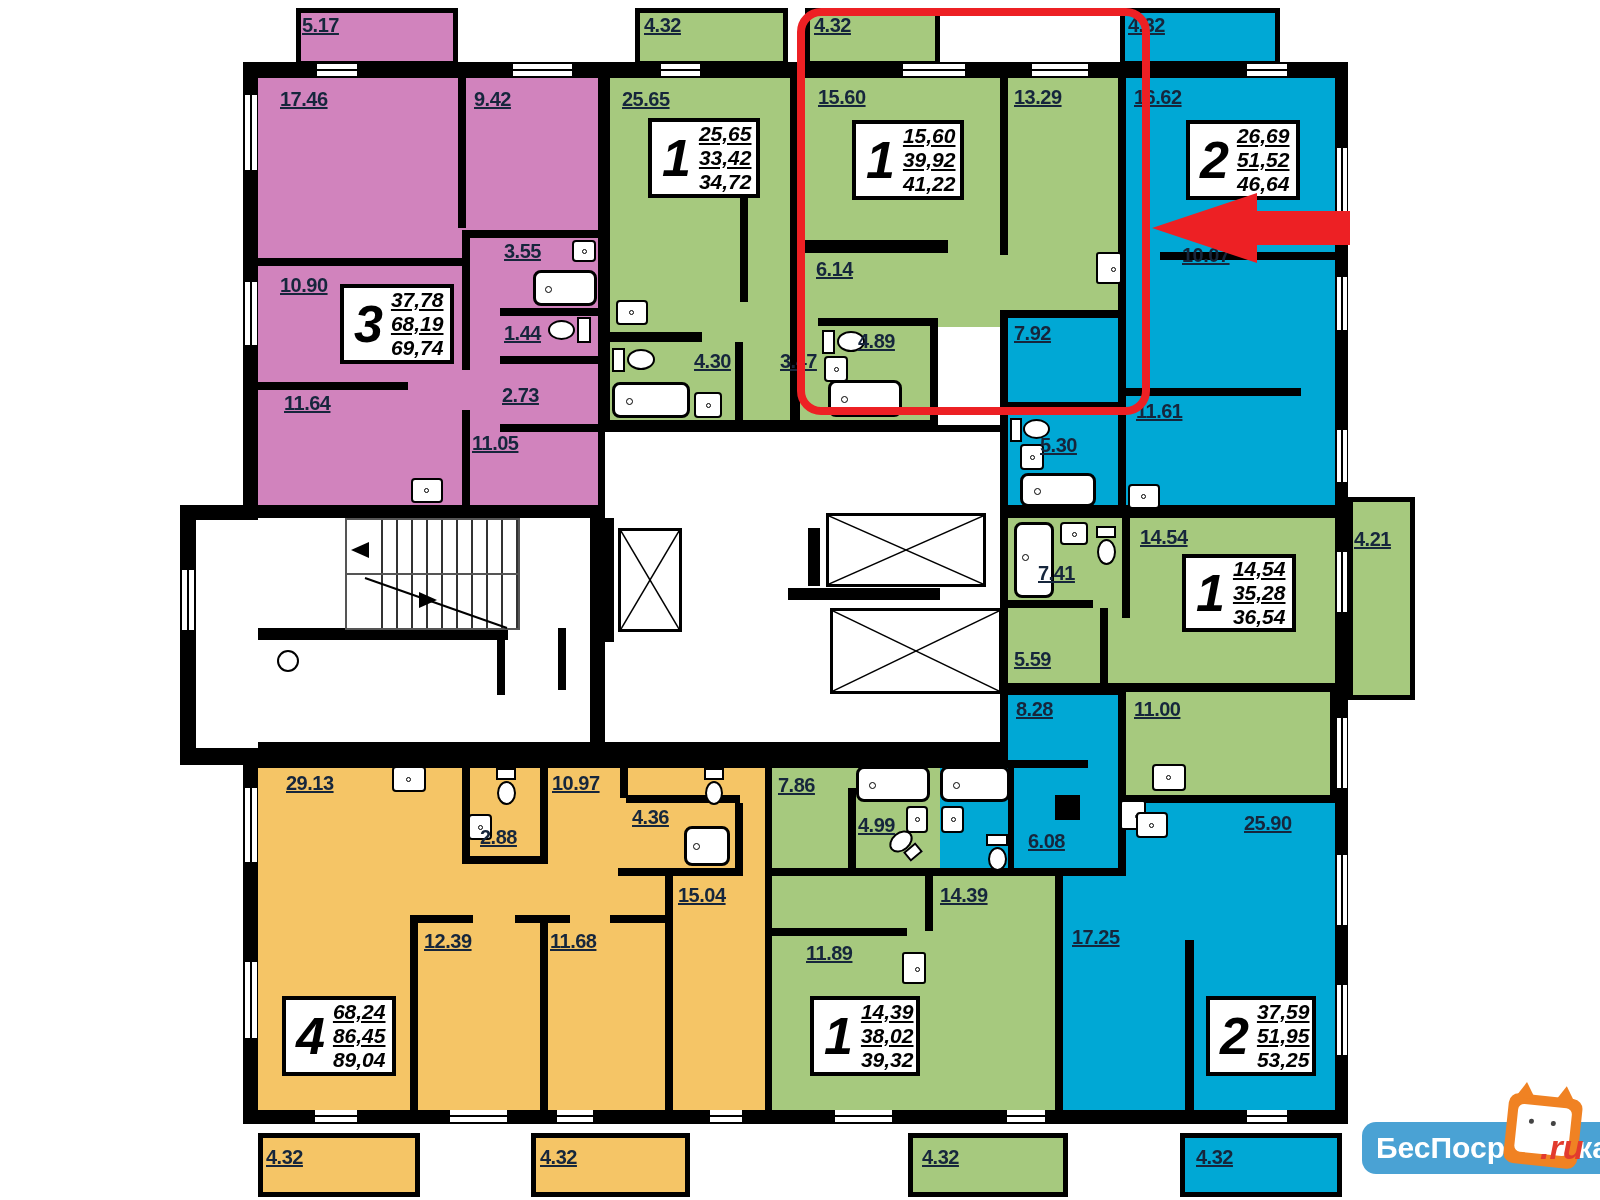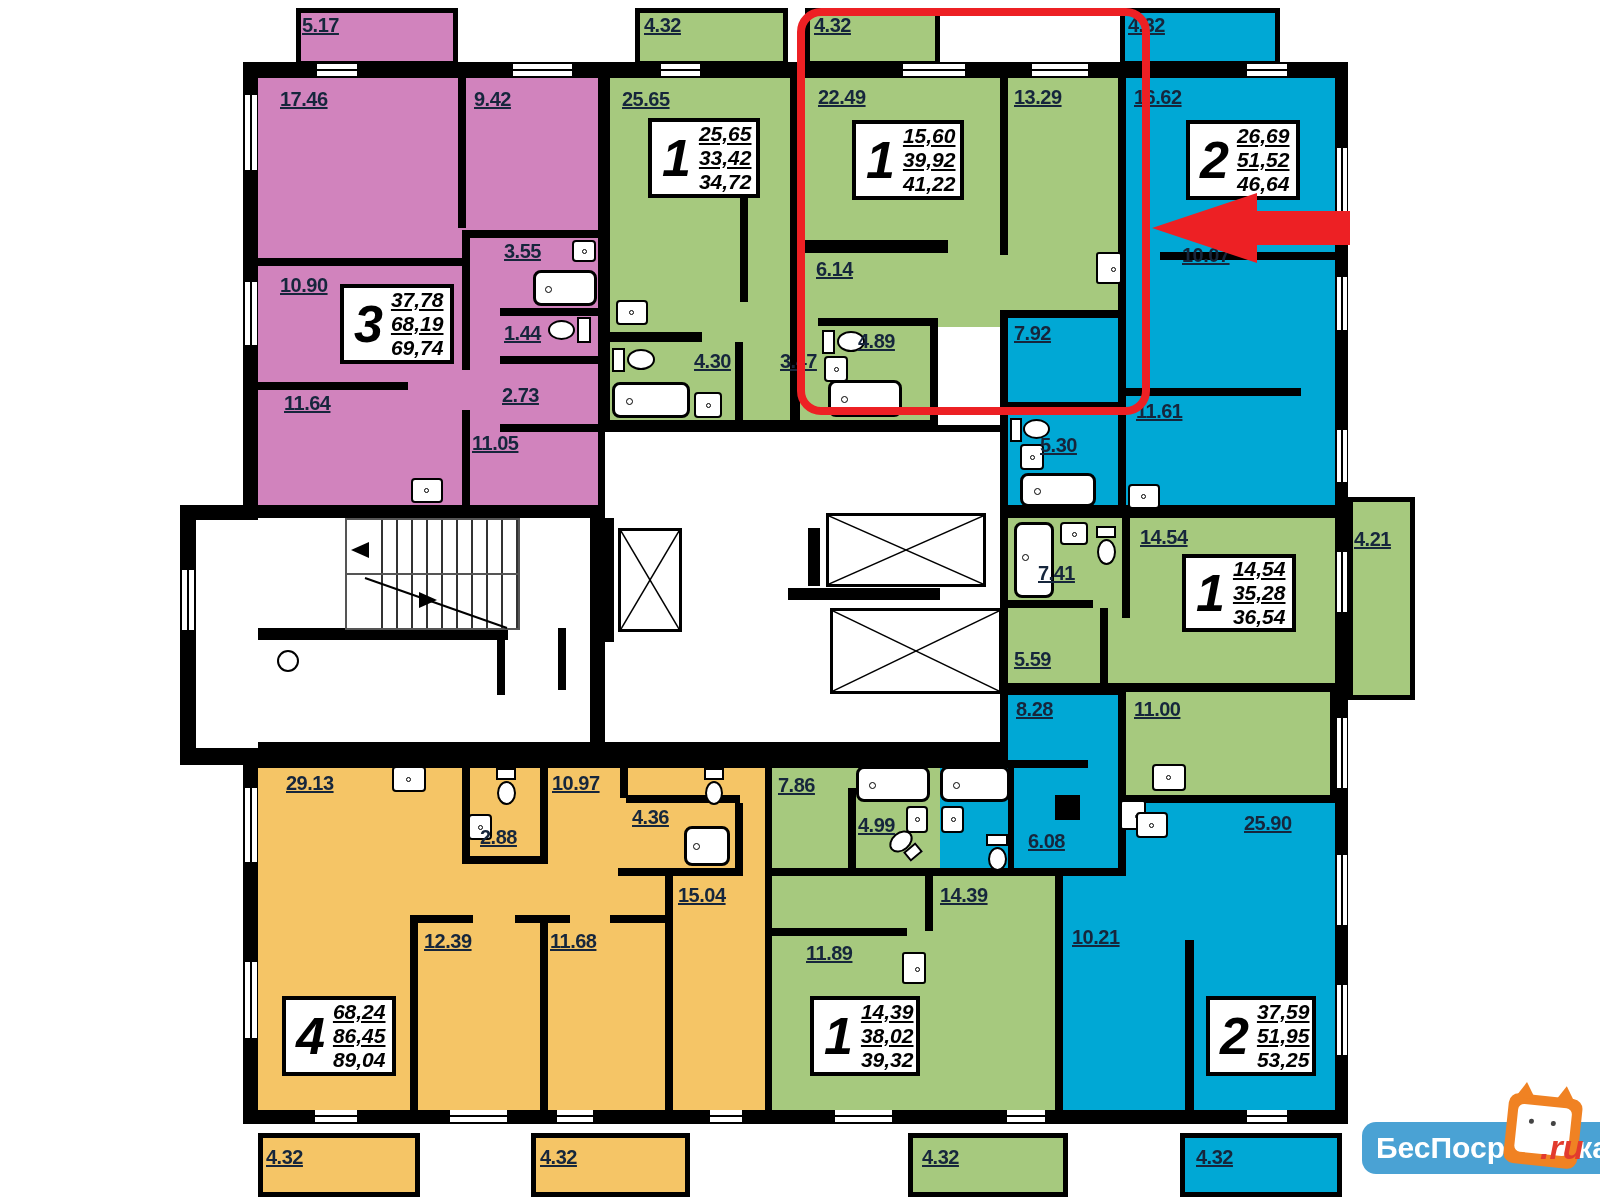--- a/index.html
+++ b/index.html
@@ -267,39 +267,39 @@
     <span class="rl" style="left:504px;top:240px">3.55</span>
     <span class="rl" style="left:504px;top:322px">1.44</span>
     <span class="rl" style="left:502px;top:384px">2.73</span>
     <span class="rl" style="left:284px;top:392px">11.64</span>
     <span class="rl" style="left:472px;top:432px">11.05</span>
     <span class="rl" style="left:644px;top:14px">4.32</span>
     <span class="rl" style="left:622px;top:88px">25.65</span>
     <span class="rl" style="left:694px;top:350px">4.30</span>
     <span class="rl" style="left:780px;top:350px">3.47</span>
     <span class="rl" style="left:814px;top:14px">4.32</span>
-    <span class="rl" style="left:818px;top:86px">22.49</span>
+    <span class="rl" style="left:818px;top:86px">15.60</span>
     <span class="rl" style="left:1014px;top:86px">13.29</span>
     <span class="rl" style="left:816px;top:258px">6.14</span>
     <span class="rl" style="left:858px;top:330px">4.89</span>
     <span class="rl" style="left:1128px;top:14px">4.32</span>
     <span class="rl" style="left:1134px;top:86px">16.62</span>
     <span class="rl" style="left:1182px;top:244px">10.07</span>
     <span class="rl" style="left:1014px;top:322px">7.92</span>
     <span class="rl" style="left:1136px;top:400px">11.61</span>
     <span class="rl" style="left:1040px;top:434px">5.30</span>
     <span class="rl" style="left:1140px;top:526px">14.54</span>
     <span class="rl" style="left:1354px;top:528px">4.21</span>
     <span class="rl" style="left:1038px;top:562px">7.41</span>
     <span class="rl" style="left:1014px;top:648px">5.59</span>
     <span class="rl" style="left:1134px;top:698px">11.00</span>
     <span class="rl" style="left:1016px;top:698px">8.28</span>
     <span class="rl" style="left:1244px;top:812px">25.90</span>
     <span class="rl" style="left:1028px;top:830px">6.08</span>
-    <span class="rl" style="left:1072px;top:926px">10.21</span>
+    <span class="rl" style="left:1072px;top:926px">17.25</span>
     <span class="rl" style="left:1196px;top:1146px">4.32</span>
     <span class="rl" style="left:286px;top:772px">29.13</span>
     <span class="rl" style="left:552px;top:772px">10.97</span>
     <span class="rl" style="left:480px;top:826px">2.88</span>
     <span class="rl" style="left:632px;top:806px">4.36</span>
     <span class="rl" style="left:678px;top:884px">15.04</span>
     <span class="rl" style="left:424px;top:930px">12.39</span>
     <span class="rl" style="left:550px;top:930px">11.68</span>
     <span class="rl" style="left:266px;top:1146px">4.32</span>
     <span class="rl" style="left:540px;top:1146px">4.32</span>

